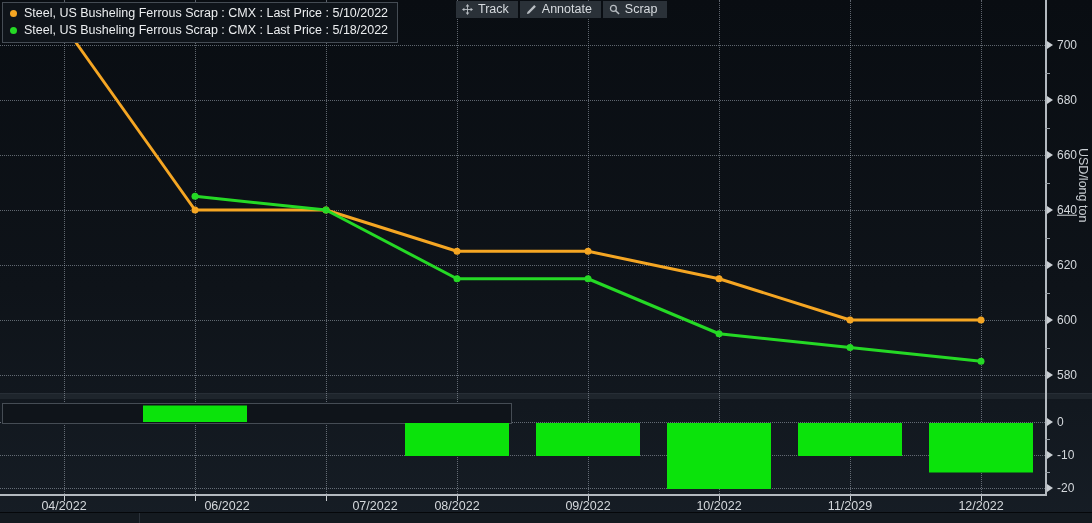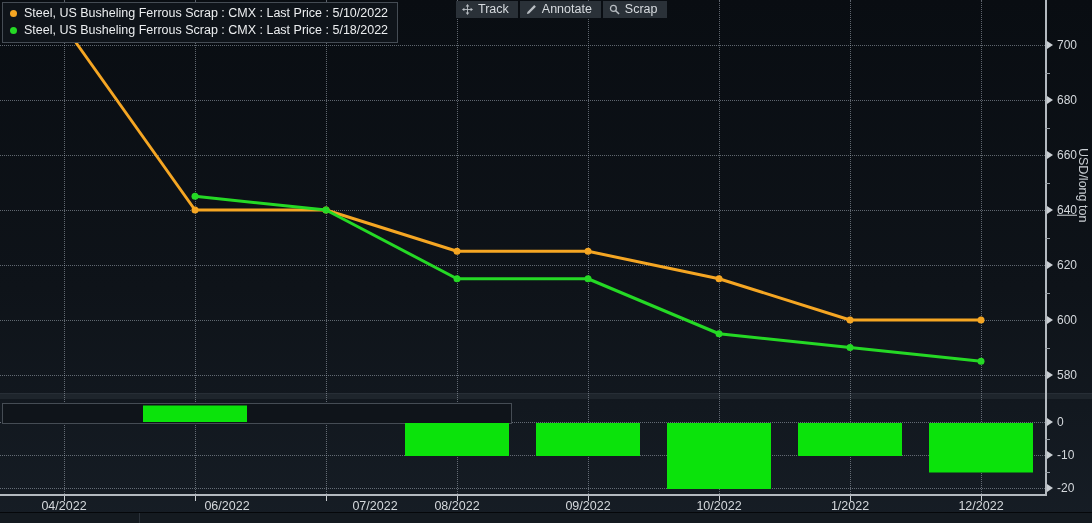--- a/index.html
+++ b/index.html
@@ -103,21 +103,21 @@
       <div class="xlab" style="left: 195px; margin-left: 32px;">06/2022</div>
       <div class="xtick" style="left: 326px;"></div>
       <div class="xlab" style="left: 343px; margin-left: 32px;">07/2022</div>
       <div class="xtick" style="left: 457px;"></div>
       <div class="xlab" style="left: 457px;">08/2022</div>
       <div class="xtick" style="left: 588px;"></div>
       <div class="xlab" style="left: 588px;">09/2022</div>
       <div class="xtick" style="left: 719px;"></div>
       <div class="xlab" style="left: 719px;">10/2022</div>
       <div class="xtick" style="left: 850px;"></div>
-      <div class="xlab" style="left: 850px;">1/2022</div>
+      <div class="xlab" style="left: 850px;">11/2029</div>
       <div class="xtick" style="left: 981px;"></div>
       <div class="xlab" style="left: 981px;">12/2022</div>
     </div>
 
   <div class="legend-bottom-bg"></div>
 
   <svg id="chart-svg" class="chart-svg" width="1047" height="497">
       <rect x="143" y="405.5" width="104" height="16.5" fill="#0be30b"></rect>
       <rect x="405" y="423" width="104" height="33" fill="#0be30b"></rect>
       <rect x="536" y="423" width="104" height="33" fill="#0be30b"></rect>

